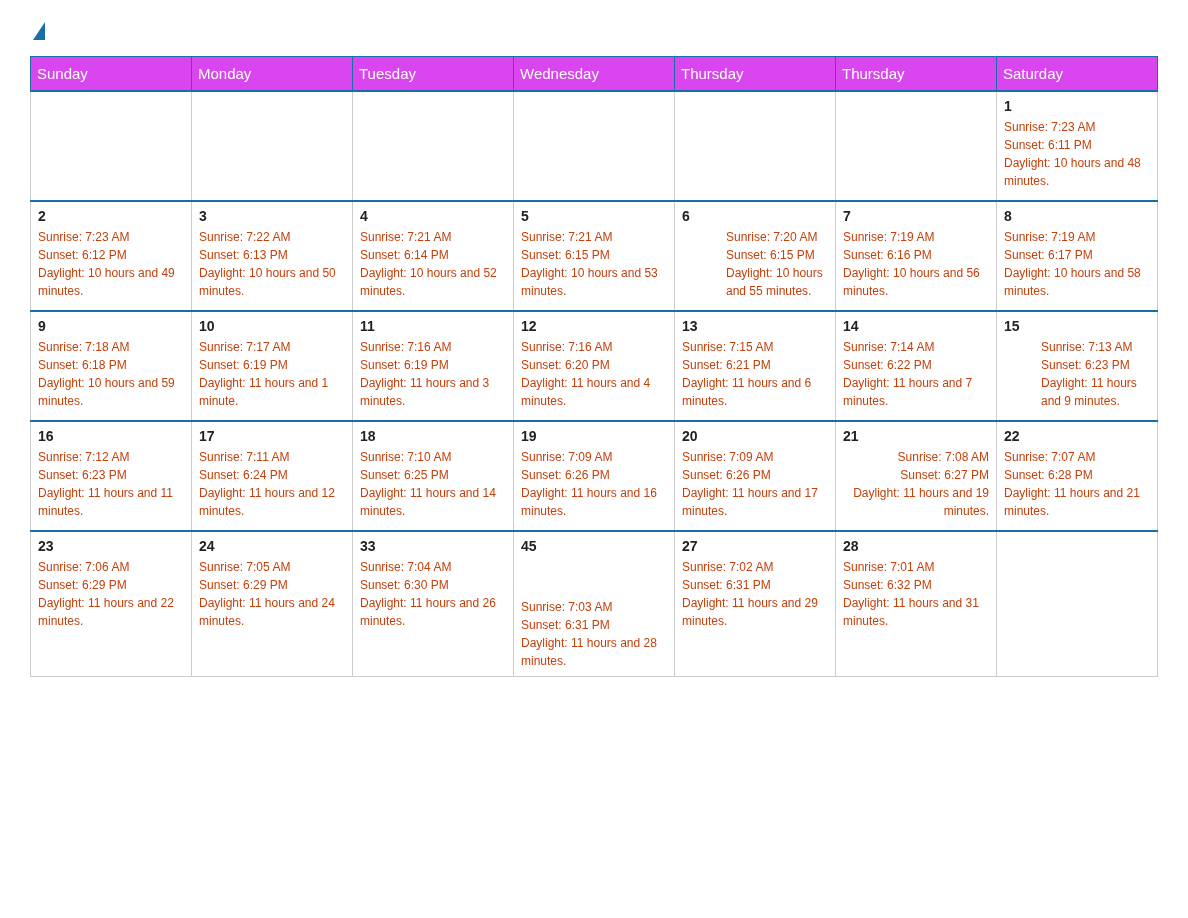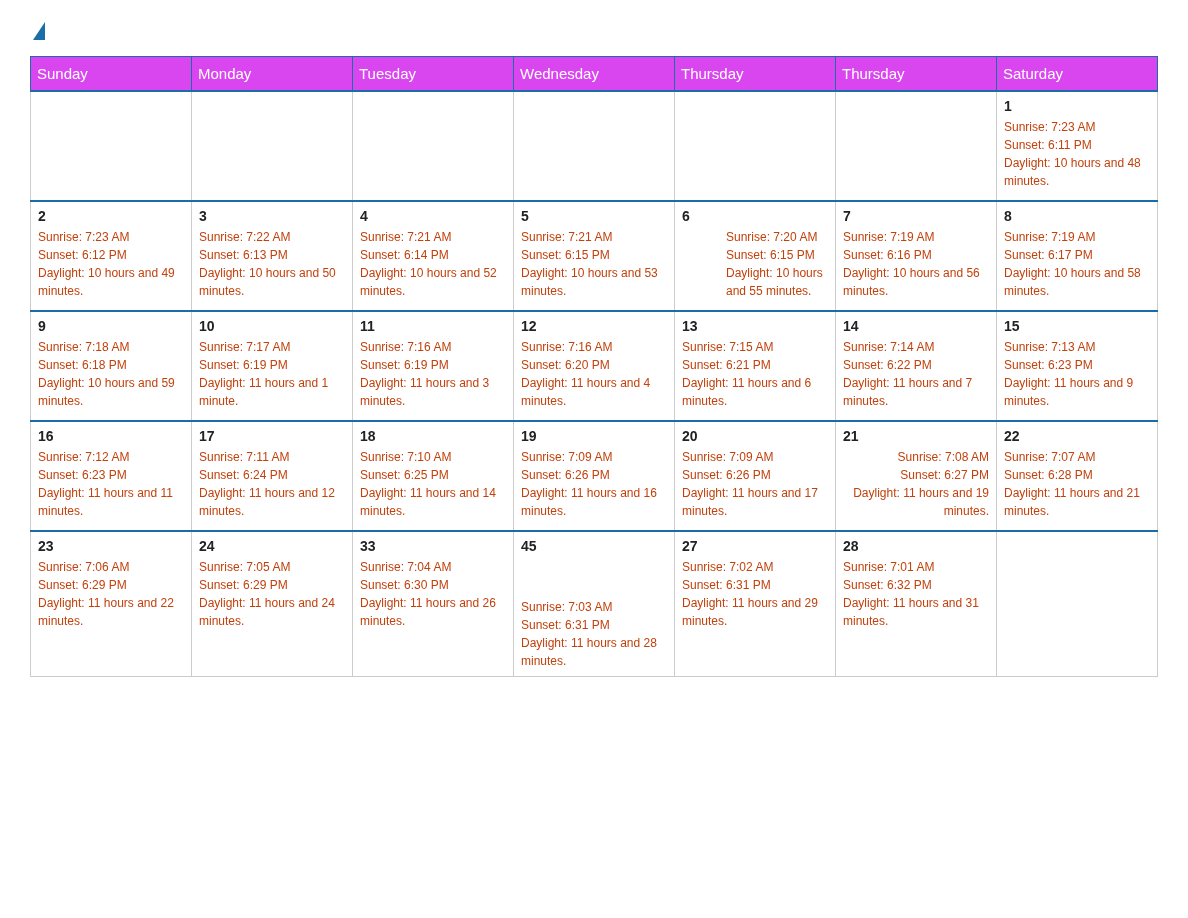--- a/index.html
+++ b/index.html
@@ -220,21 +220,21 @@
 Daylight: 11 hours and 6 minutes.</div>
         </td>
         <td>
           <span class="day-number">14</span>
           <div class="day-info" style="white-space: pre-line;">Sunrise: 7:14 AM
 Sunset: 6:22 PM
 Daylight: 11 hours and 7 minutes.</div>
         </td>
         <td>
           <span class="day-number">15</span>
-          <div class="day-info" style="white-space: pre-line;">Sunrise: 7:13 AM
+          <div class="day-info" style="white-space: pre-line; margin-left: 37px;">Sunrise: 7:13 AM
 Sunset: 6:23 PM
 Daylight: 11 hours and 9 minutes.</div>
         </td>
       </tr>
       <tr class="week-row">
         <td>
           <span class="day-number">16</span>
           <div class="day-info" style="white-space: pre-line;">Sunrise: 7:12 AM
 Sunset: 6:23 PM
 Daylight: 11 hours and 11 minutes.</div>

